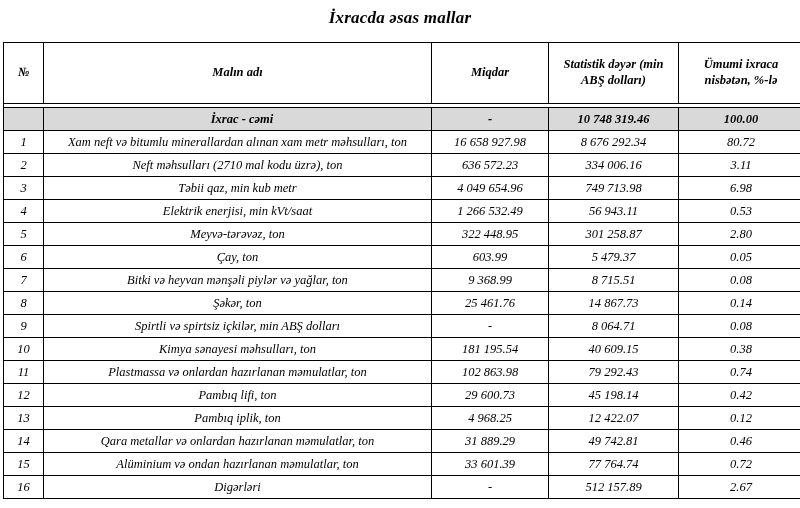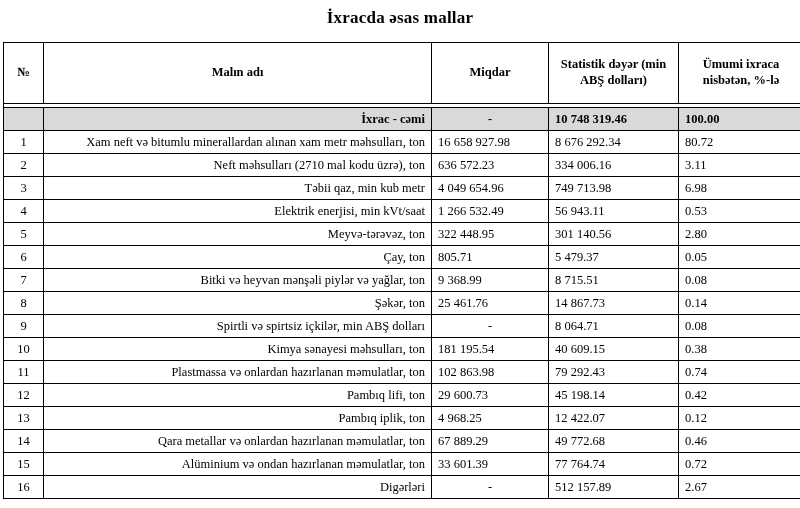--- a/index.html
+++ b/index.html
@@ -9,20 +9,21 @@
     font-family: "Liberation Serif", "DejaVu Serif", serif;
     color: #000;
   }
   .page {
     width: 800px;
     height: 508px;
     box-sizing: border-box;
     padding: 2px 3px;
     background: #fff;
     overflow: hidden;
+    font-style: italic;
   }
   .title {
     text-align: center;
     font-size: 17px;
     font-weight: bold;
     margin: 6px 0 14px 0;
     letter-spacing: 0.2px;
   }
   table.export-table {
     width: 100%;
@@ -42,23 +43,23 @@
     vertical-align: middle;
     height: 58px;
     background: #fff;
     line-height: 1.25;
   }
   .export-table td {
     height: 20px;
     vertical-align: middle;
   }
   .col-no   { text-align: center; }
-  .col-name { text-align: right; padding-left: 7px; }
+  .col-name { text-align: center; padding-left: 7px; }
   .col-qty, .col-val, .col-share {
-    text-align: left;
+    text-align: center;
     white-space: nowrap;
     padding-right: 7px;
   }
   td.dash { text-align: center; }
   tr.total-row td {
     background: #d9d9d9;
     font-weight: bold;
   }
   tr.total-row .col-name { padding-left: 15px; }
   tr.spacer-row td {
@@ -130,27 +131,27 @@
           <td class="col-no">4</td>
           <td class="col-name">Elektrik enerjisi, min kVt/saat</td>
           <td class="col-qty">1 266 532.49</td>
           <td class="col-val">56 943.11</td>
           <td class="col-share">0.53</td>
         </tr>
         <tr>
           <td class="col-no">5</td>
           <td class="col-name">Meyvə-tərəvəz, ton</td>
           <td class="col-qty">322 448.95</td>
-          <td class="col-val">301 140.56</td>
+          <td class="col-val">301 258.87</td>
           <td class="col-share">2.80</td>
         </tr>
         <tr>
           <td class="col-no">6</td>
           <td class="col-name">Çay, ton</td>
-          <td class="col-qty">805.71</td>
+          <td class="col-qty">603.99</td>
           <td class="col-val">5 479.37</td>
           <td class="col-share">0.05</td>
         </tr>
         <tr>
           <td class="col-no">7</td>
           <td class="col-name">Bitki və heyvan mənşəli piylər və yağlar, ton</td>
           <td class="col-qty">9 368.99</td>
           <td class="col-val">8 715.51</td>
           <td class="col-share">0.08</td>
         </tr>
@@ -192,22 +193,22 @@
         <tr>
           <td class="col-no">13</td>
           <td class="col-name">Pambıq iplik, ton</td>
           <td class="col-qty">4 968.25</td>
           <td class="col-val">12 422.07</td>
           <td class="col-share">0.12</td>
         </tr>
         <tr>
           <td class="col-no">14</td>
           <td class="col-name">Qara metallar və onlardan hazırlanan məmulatlar, ton</td>
-          <td class="col-qty">67 889.29</td>
-          <td class="col-val">49 772.68</td>
+          <td class="col-qty">31 889.29</td>
+          <td class="col-val">49 742.81</td>
           <td class="col-share">0.46</td>
         </tr>
         <tr>
           <td class="col-no">15</td>
           <td class="col-name">Alüminium və ondan hazırlanan məmulatlar, ton</td>
           <td class="col-qty">33 601.39</td>
           <td class="col-val">77 764.74</td>
           <td class="col-share">0.72</td>
         </tr>
         <tr>

